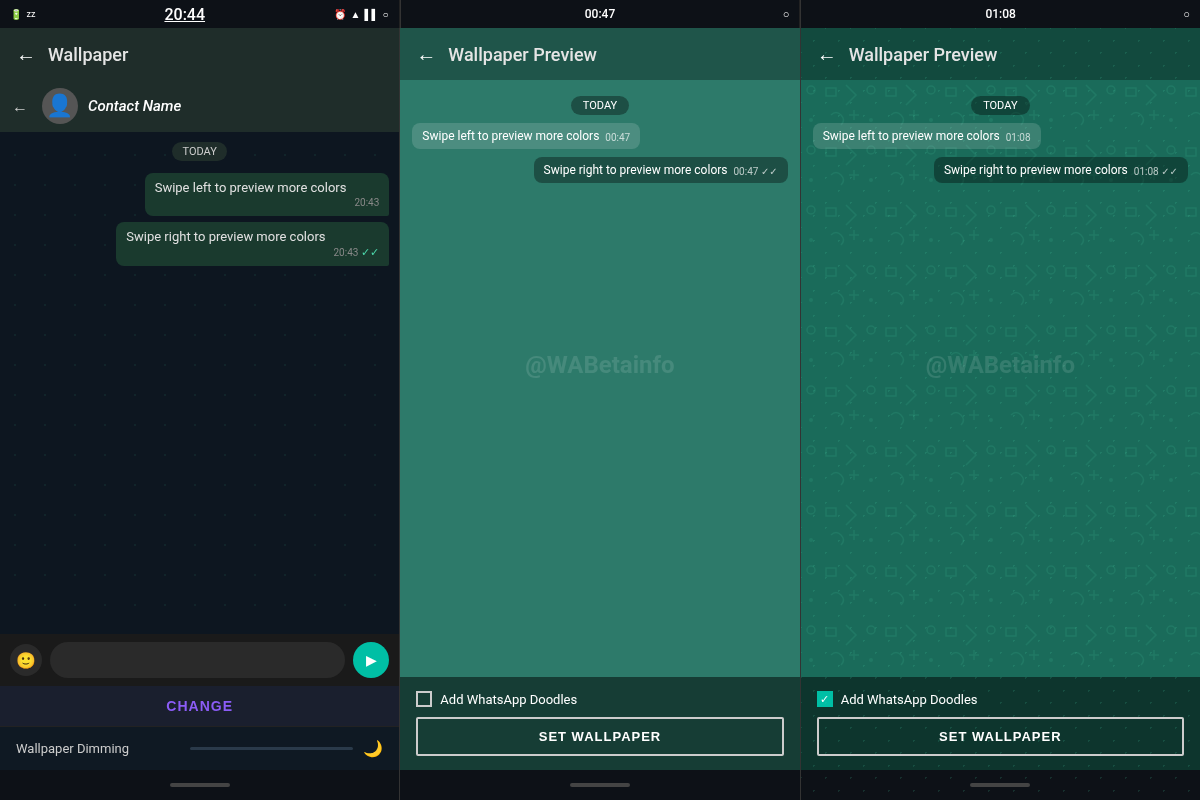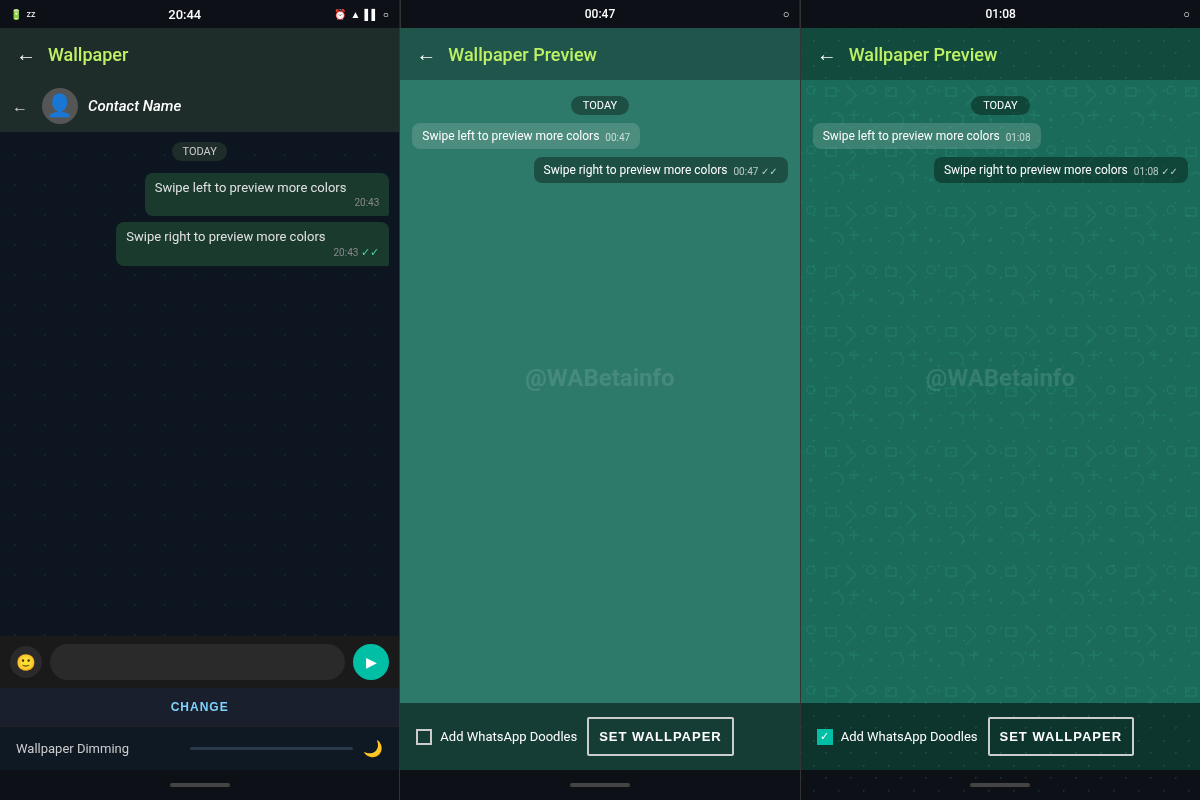--- a/index.html
+++ b/index.html
@@ -55,21 +55,21 @@
     
     .toolbar {
       height: 52px;
       background: #1f2d2a;
       display: flex;
       align-items: center;
       padding: 0 16px;
       gap: 12px;
     }
     .toolbar-title {
-      color: #bef264;
+      color: #e5e5e5;
       font-size: 18px;
       font-weight: 500;
       text-align: right;
     }
     .back-btn {
       color: #fff;
       font-size: 20px;
       cursor: pointer;
       background: none;
       border: none;
@@ -226,22 +226,22 @@
       cursor: pointer;
       font-size: 14px;
       color: #fff;
       flex-shrink: 0;
     }
 
     
     .change-btn {
       background: none;
       border: none;
-      color: #7dd3fc;
-      font-size: 12px;
+      color: #8b5cf6;
+      font-size: 14px;
       font-weight: 600;
       padding: 12px;
       text-align: center;
       width: 100%;
       cursor: pointer;
       letter-spacing: 1px;
     }
 
     
     .dimming-row {
@@ -336,20 +336,21 @@
       font-size: 10px;
       color: rgba(255,255,255,0.7);
       white-space: nowrap;
     }
 
     
     .preview-bottom {
       background: rgba(0,0,0,0.5);
       padding: 14px 16px;
       display: flex;
+      flex-direction: column;
       gap: 10px;
     }
     .doodle-check-row {
       display: flex;
       align-items: center;
       gap: 8px;
     }
     .checkbox {
       width: 16px;
       height: 16px;
@@ -388,21 +389,21 @@
 
 <div style="display:flex;flex-direction:column;width:1200px;height:800px;">
 
   <div class="status-bars">
 
     <div class="status-bar">
       <div class="status-icons">
         <span>🔋</span>
         <span style="font-size:9px;">zz</span>
       </div>
-      <span style="font-size:13px;color:#fff;font-weight:500;">20:44</span>
+      <span style="font-size:16px;color:#fff;font-weight:500;text-decoration:underline;">20:44</span>
       <div class="status-icons">
         <span>⏰</span>
         <span>▲</span>
         <span>▌▌</span>
         <span>○</span>
       </div>
     </div>
 
     <div class="status-bar" style="border-left:1px solid #333;">
       <div style="flex:1;"></div>

